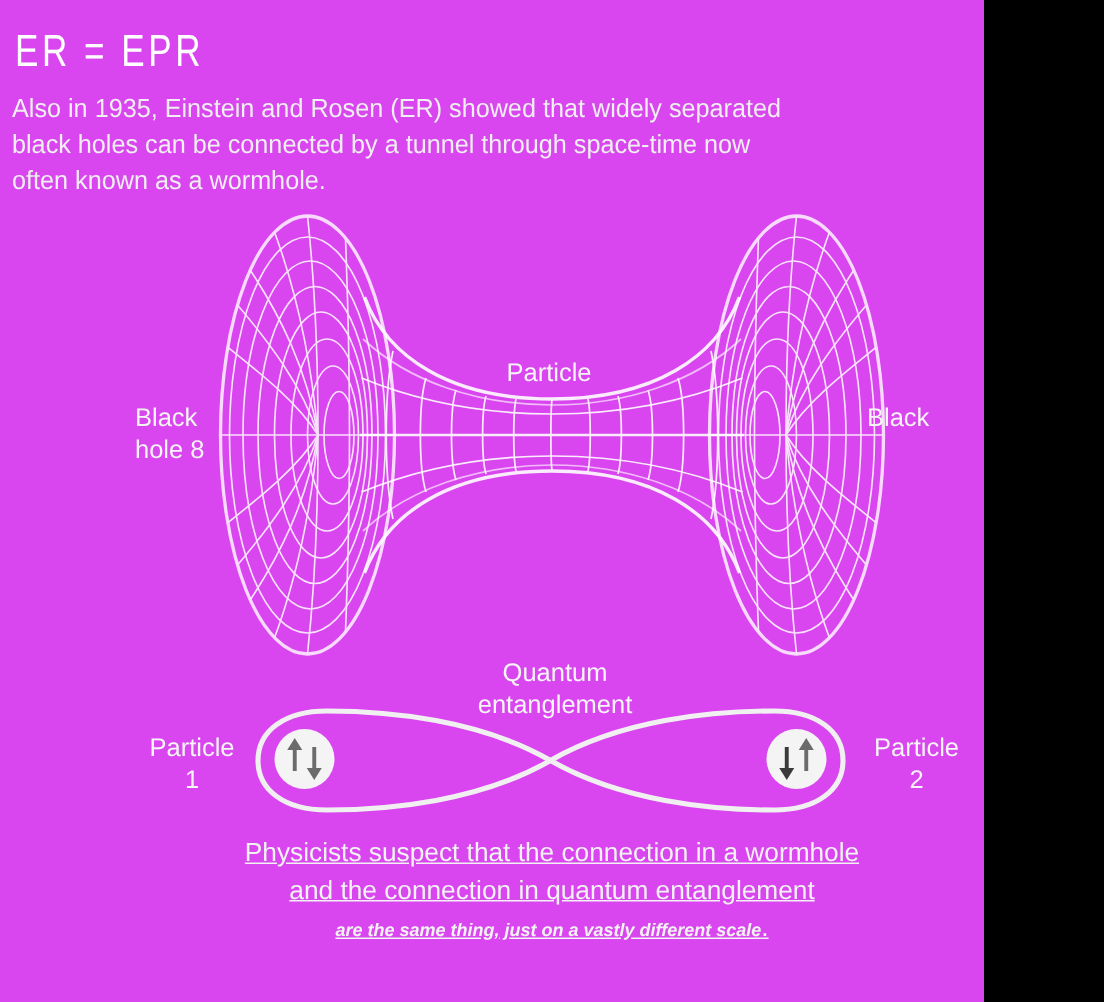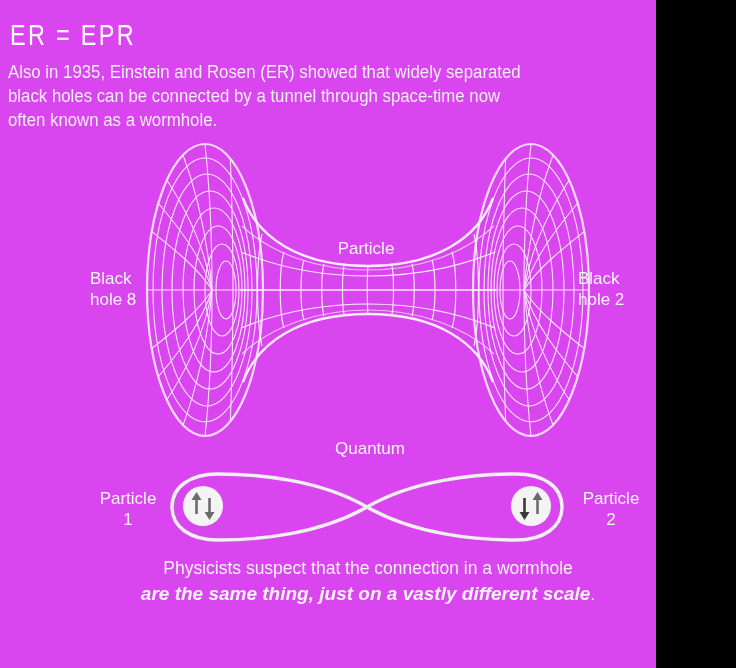--- a/index.html
+++ b/index.html
@@ -76,25 +76,26 @@
   
   .caption {
     position: absolute;
     left: 0;
     top: 556px;
     width: 736px;
     text-align: center;
     font-size: 17.5px;
     line-height: 25px;
     color: #f2f2f2;
+    text-decoration: underline;
   }
   .caption .emph {
     font-weight: bold;
     font-style: italic;
-    font-size: 19px;
+    font-size: 12px;
     letter-spacing: 0px;
   }
   .caption div { white-space: nowrap; }
 </style>
 </head>
 <body>
 
 <div id="page">
 
   <div class="title">ER = EPR</div>
@@ -235,35 +236,36 @@
 
   <div class="lbl center" id="label-wormhole">Particle</div>
 
   <div class="lbl" id="label-bh1">
     <div>Black</div>
     <div>hole 8</div>
   </div>
 
   <div class="lbl" id="label-bh2">
     <div>Black</div>
-    <div>hole 2</div>
   </div>
 
   <div class="lbl center" id="label-entangle">
     <div>Quantum</div>
+    <div>entanglement</div>
   </div>
 
   <div class="lbl center" id="label-particle1">
     <div>Particle</div>
     <div>1</div>
   </div>
 
   <div class="lbl center" id="label-particle2">
     <div>Particle</div>
     <div>2</div>
   </div>
 
   <div class="caption">
     <div>Physicists suspect that the connection in a wormhole</div>
+    <div>and the connection in quantum entanglement</div>
     <div><span class="emph">are the same thing, just on a vastly different scale</span><span>.</span></div>
   </div>
 
 </div>
 
 </body></html>

